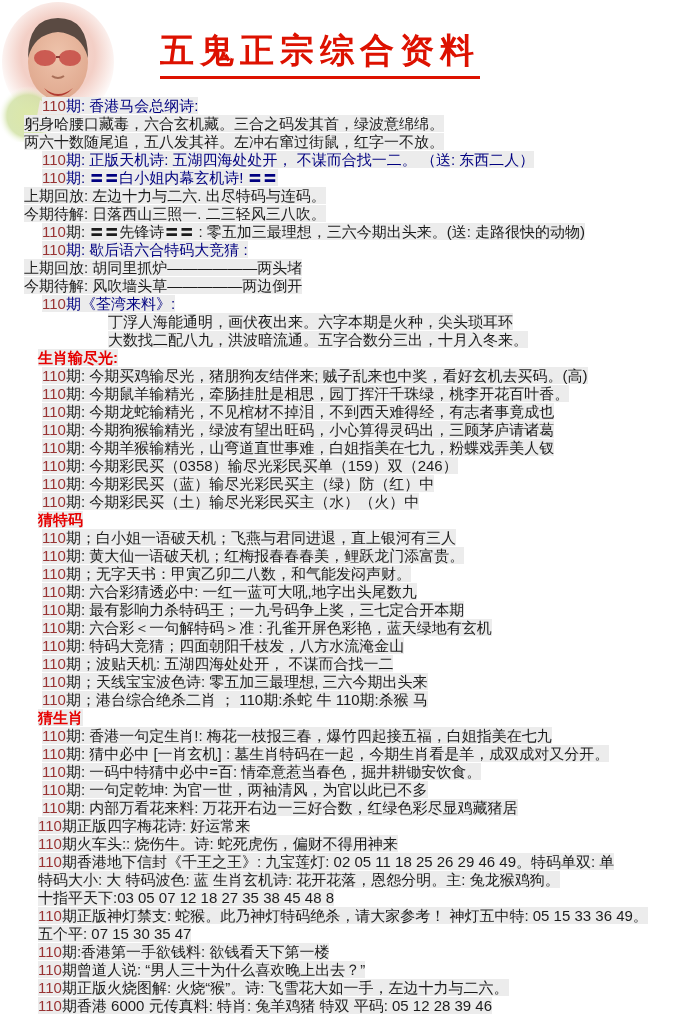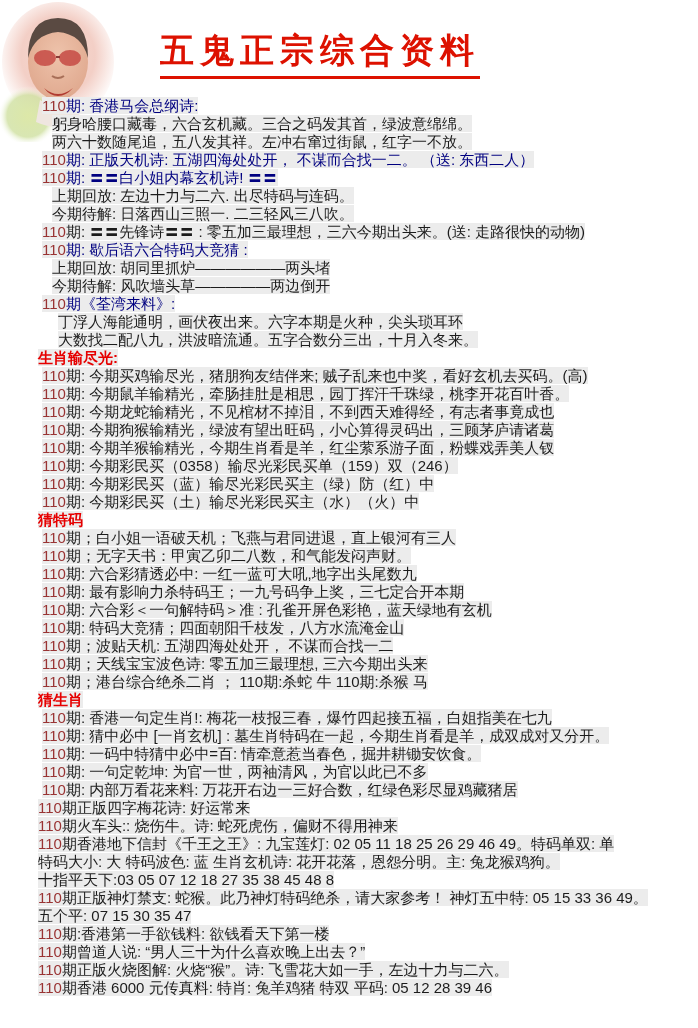--- a/index.html
+++ b/index.html
@@ -53,22 +53,22 @@
   }
   .line .hl {
     background: var(--highlight-gray, #ececec);
   }
   .line.navy .txt { color: var(--header-navy, #000080); }
   .line.black .txt { color: var(--body-black, #1c1c1c); }
   .line.red .txt { color: var(--section-red, #e60000); font-weight: bold; }
   .line .num { color: var(--issue-maroon, #993333); }
   .lv0 { padding-left: 30px; margin-left: 8px; }
   .lv1 { padding-left: 42px; }
-  .lv2 { padding-left: 52px; }
-  .lv3 { padding-left: 58px; }
+  .lv2 { padding-left: 24px; }
+  .lv3 { padding-left: 108px; }
 </style>
 </head>
 <body>
 
 <div class="sheet">
   <div class="header">
     <svg class="avatar" viewBox="0 0 118 142" xmlns="http://www.w3.org/2000/svg">
       <defs>
         <radialGradient id="pinkGlow" cx="50%" cy="45%" r="55%">
           <stop offset="0%" stop-color="#f6d7cd"></stop>
@@ -111,26 +111,27 @@
       <div class="line lv2 black"><span class="hl"><span class="txt">上期回放: 胡同里抓炉——————两头堵</span></span></div>
       <div class="line lv2 black"><span class="hl"><span class="txt">今期待解: 风吹墙头草—————两边倒开</span></span></div>
       <div class="line lv1 navy"><span class="hl"><span class="num">110</span><span class="txt">期《荃湾来料》:</span></span></div>
       <div class="line lv3 black"><span class="hl"><span class="txt">丁浮人海能通明，画伏夜出来。六字本期是火种，尖头琐耳环</span></span></div>
       <div class="line lv3 black"><span class="hl"><span class="txt">大数找二配八九，洪波暗流通。五字合数分三出，十月入冬来。</span></span></div>
       <div class="line lv0 red"><span class="hl"><span class="txt">生肖输尽光:</span></span></div>
       <div class="line lv1 black"><span class="hl"><span class="num">110</span><span class="txt">期: 今期买鸡输尽光，猪朋狗友结伴来; 贼子乱来也中奖，看好玄机去买码。(高)</span></span></div>
       <div class="line lv1 black"><span class="hl"><span class="num">110</span><span class="txt">期: 今期鼠羊输精光，牵肠挂肚是相思，园丁挥汗千珠绿，桃李开花百叶香。</span></span></div>
       <div class="line lv1 black"><span class="hl"><span class="num">110</span><span class="txt">期: 今期龙蛇输精光，不见棺材不掉泪，不到西天难得经，有志者事竟成也</span></span></div>
       <div class="line lv1 black"><span class="hl"><span class="num">110</span><span class="txt">期: 今期狗猴输精光，绿波有望出旺码，小心算得灵码出，三顾茅庐请诸葛</span></span></div>
-      <div class="line lv1 black"><span class="hl"><span class="num">110</span><span class="txt">期: 今期羊猴输精光，今期生肖看是羊，红尘萦系游子面，粉蝶戏弄美人钗</span></span></div>
+      <div class="line lv1 black"><span class="hl"><span class="num">110</span><span class="txt">期: 今期羊猴输精光，山弯道直世事难，白姐指美在七九，粉蝶戏弄美人钗</span></span></div>
       <div class="line lv1 black"><span class="hl"><span class="num">110</span><span class="txt">期: 今期彩民买（0358）输尽光彩民买单（159）双（246）</span></span></div>
       <div class="line lv1 black"><span class="hl"><span class="num">110</span><span class="txt">期: 今期彩民买（蓝）输尽光彩民买主（绿）防（红）中</span></span></div>
       <div class="line lv1 black"><span class="hl"><span class="num">110</span><span class="txt">期: 今期彩民买（土）输尽光彩民买主（水）（火）中</span></span></div>
       <div class="line lv0 red"><span class="hl"><span class="txt">猜特码</span></span></div>
       <div class="line lv1 black"><span class="hl"><span class="num">110</span><span class="txt">期；白小姐一语破天机；飞燕与君同进退，直上银河有三人</span></span></div>
+      <div class="line lv1 black"><span class="hl"><span class="num">110</span><span class="txt">期: 黄大仙一语破天机；红梅报春春春美，鲤跃龙门添富贵。</span></span></div>
       <div class="line lv1 black"><span class="hl"><span class="num">110</span><span class="txt">期；无字天书：甲寅乙卯二八数，和气能发闷声财。</span></span></div>
       <div class="line lv1 black"><span class="hl"><span class="num">110</span><span class="txt">期: 六合彩猜透必中: 一红一蓝可大吼,地字出头尾数九</span></span></div>
       <div class="line lv1 black"><span class="hl"><span class="num">110</span><span class="txt">期: 最有影响力杀特码王；一九号码争上奖，三七定合开本期</span></span></div>
       <div class="line lv1 black"><span class="hl"><span class="num">110</span><span class="txt">期: 六合彩＜一句解特码＞准 : 孔雀开屏色彩艳，蓝天绿地有玄机</span></span></div>
       <div class="line lv1 black"><span class="hl"><span class="num">110</span><span class="txt">期: 特码大竞猜；四面朝阳千枝发，八方水流淹金山</span></span></div>
       <div class="line lv1 black"><span class="hl"><span class="num">110</span><span class="txt">期；波贴天机: 五湖四海处处开， 不谋而合找一二</span></span></div>
       <div class="line lv1 black"><span class="hl"><span class="num">110</span><span class="txt">期；天线宝宝波色诗: 零五加三最理想, 三六今期出头来</span></span></div>
       <div class="line lv1 black"><span class="hl"><span class="num">110</span><span class="txt">期；港台综合绝杀二肖 ；  110期:杀蛇 牛   110期:杀猴 马</span></span></div>
       <div class="line lv0 red"><span class="hl"><span class="txt">猜生肖</span></span></div>
       <div class="line lv1 black"><span class="hl"><span class="num">110</span><span class="txt">期: 香港一句定生肖!: 梅花一枝报三春，爆竹四起接五福，白姐指美在七九</span></span></div>

